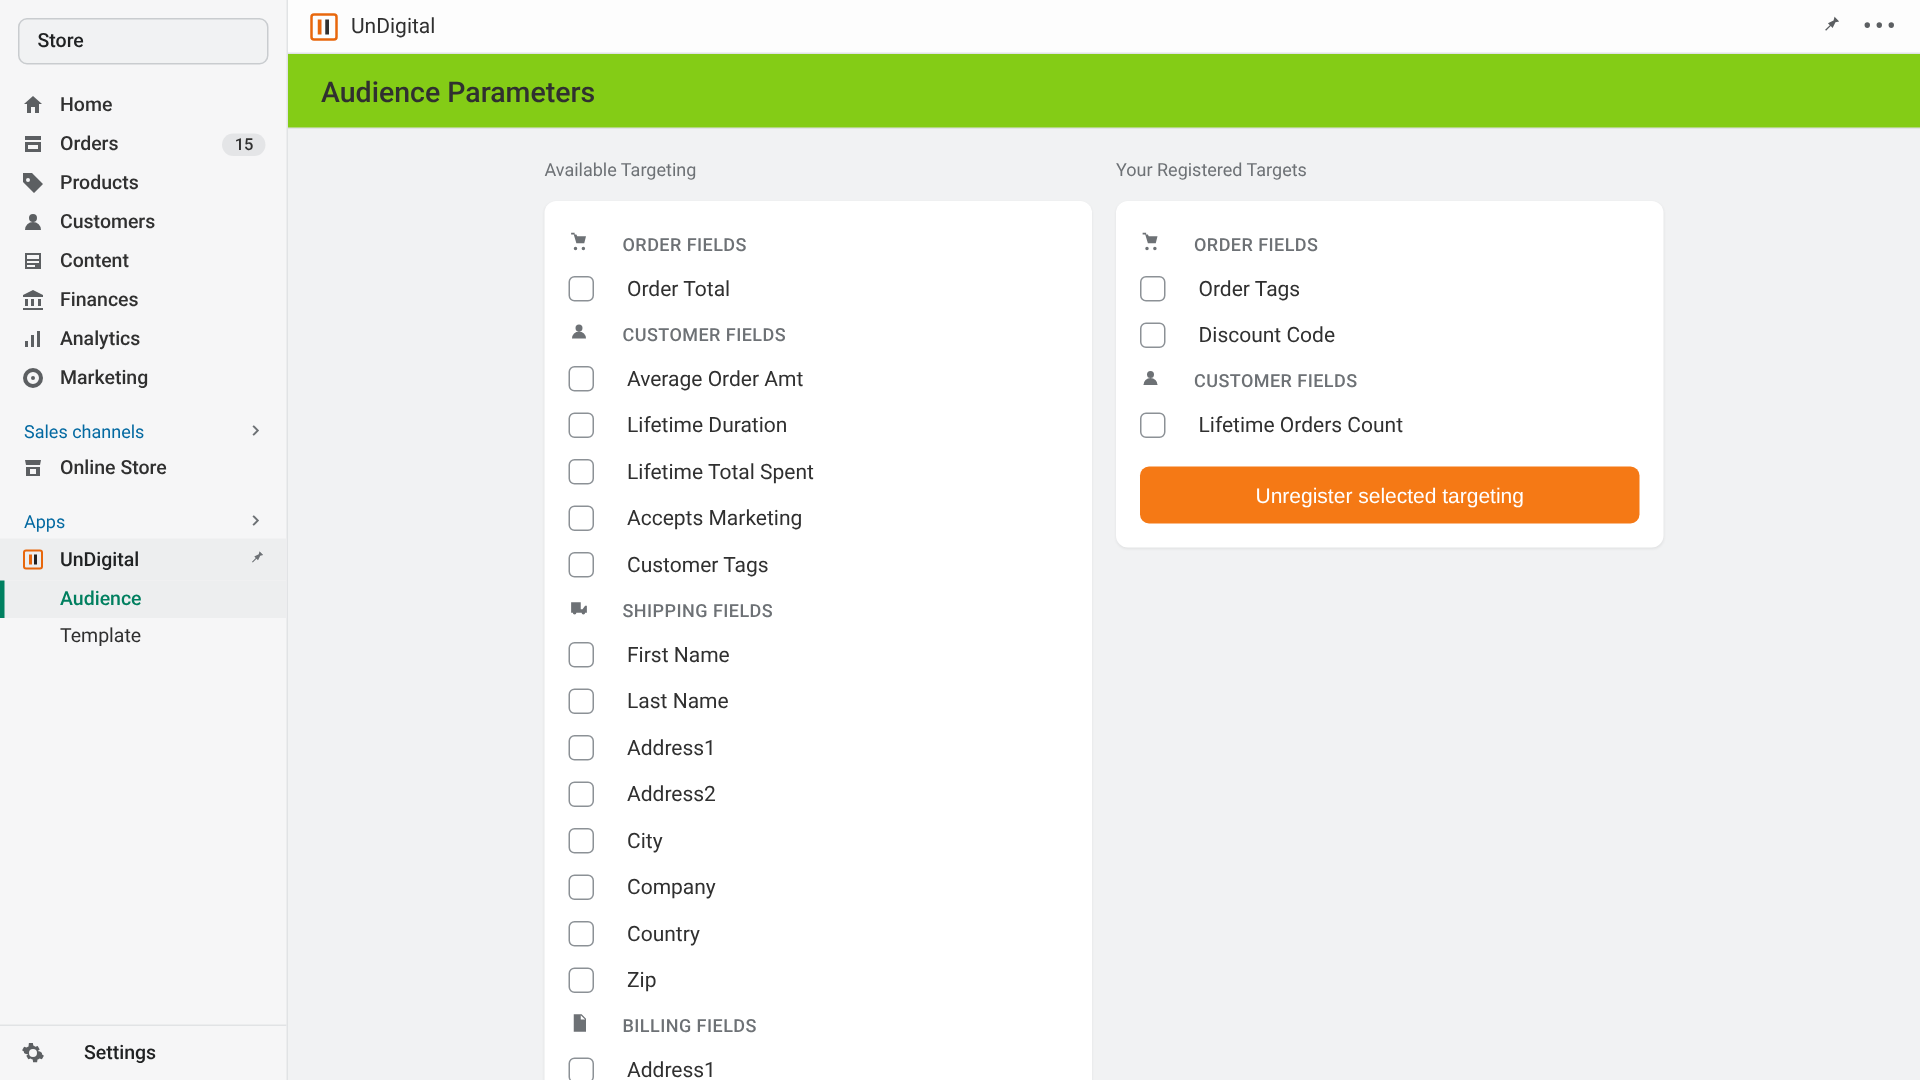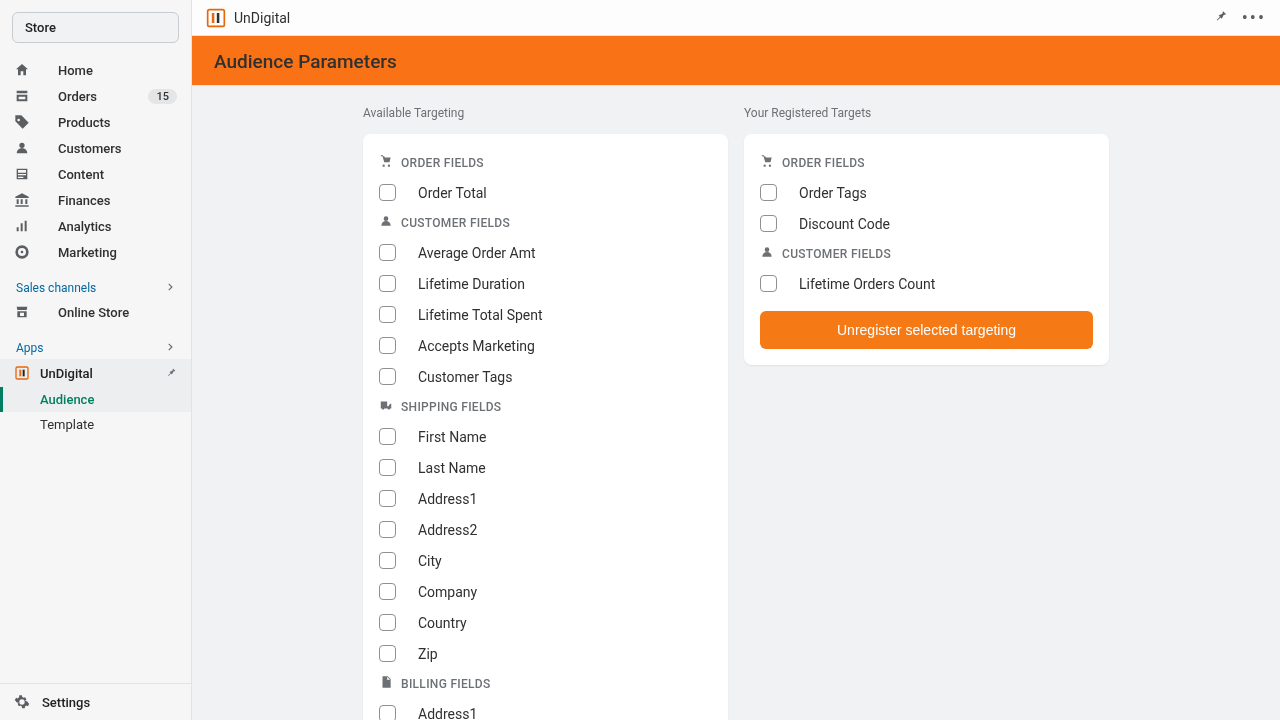--- a/index.html
+++ b/index.html
@@ -33,21 +33,21 @@
   font-weight: 500;
   color: #202223;
 }
 .nav-item {
   display: flex;
   align-items: center;
   padding: 5px 14px;
   font-size: 13px;
   color: #303030;
   cursor: pointer;
-  gap: 28px;
+  gap: 10px;
   font-weight: 500;
 }
 .nav-icon {
   width: 16px;
   height: 16px;
   display: inline-flex;
   align-items: center;
   justify-content: center;
   color: #5c5f62;
 }
@@ -94,21 +94,21 @@
   color: #007f5f;
   font-weight: 500;
   border-left: 3px solid #008060;
   padding-left: 37px;
 }
 .settings-row {
   margin-top: auto;
   padding: 10px 14px;
   display: flex;
   align-items: center;
-  gap: 12px;
+  gap: 26px;
   font-size: 13px;
   font-weight: 500;
   cursor: pointer;
   border-top: 1px solid #e1e3e5;
 }
 .main {
   flex: 1;
   display: flex;
   flex-direction: column;
   background: #f1f2f3;
@@ -133,21 +133,21 @@
 .topbar-actions {
   margin-left: auto;
   display: flex;
   align-items: center;
   gap: 14px;
   color: #5c5f62;
 }
 .page-header {
   padding: 14px 22px 12px 22px;
   border-bottom: 1px solid #e1e3e5;
-  background: #f97316;
+  background: #84cc16;
 }
 .page-title { font-size: 19px; font-weight: 500; color: #303030; }
 .content {
   flex: 1;
   padding: 20px 0;
   display: flex;
   justify-content: center;
   gap: 16px;
   overflow-y: auto;
 }
@@ -161,21 +161,21 @@
 }
 .card {
   background: #ffffff;
   border-radius: 8px;
   padding: 14px 16px 16px 16px;
   box-shadow: 0 1px 2px rgba(0,0,0,0.07);
 }
 .group-header {
   display: flex;
   align-items: center;
-  gap: 8px;
+  gap: 22px;
   font-size: 12px;
   color: #6d7175;
   letter-spacing: 0.3px;
   padding: 6px 0;
   font-weight: 500;
 }
 .group-header svg { width: 14px; height: 14px; fill: #6d7175; }
 .check-row {
   display: flex;
   align-items: center;

